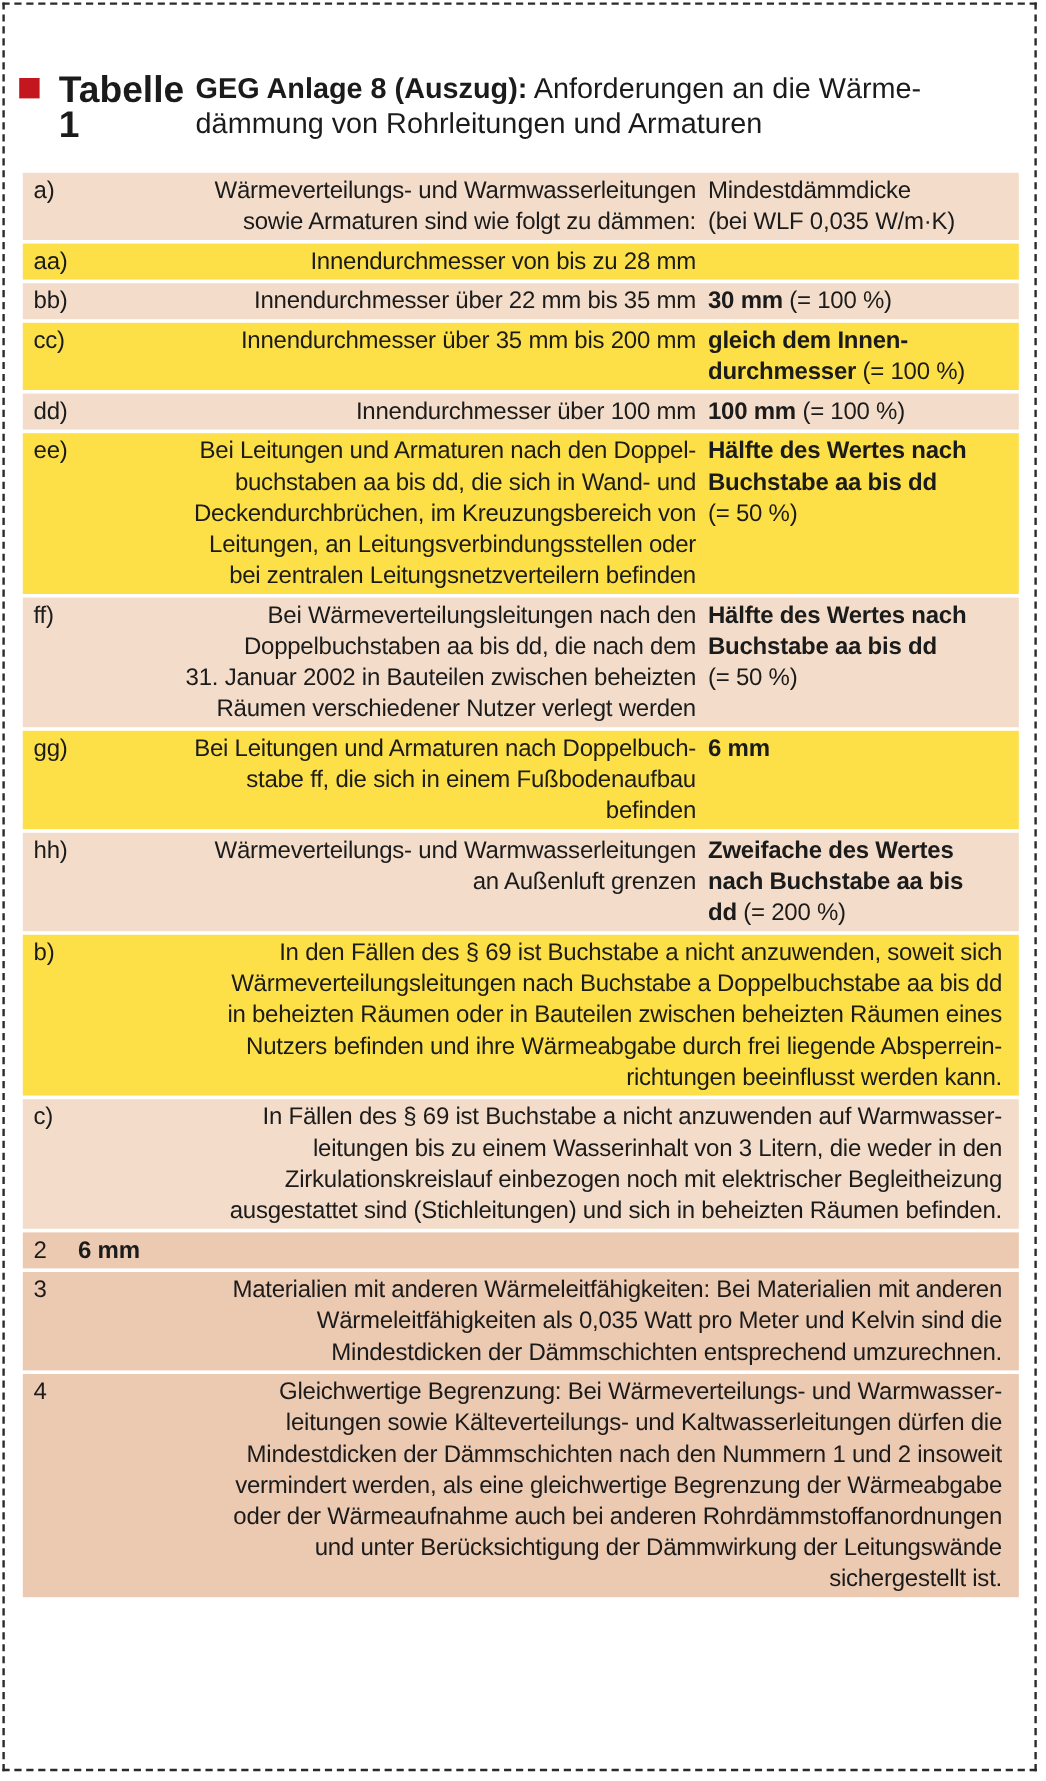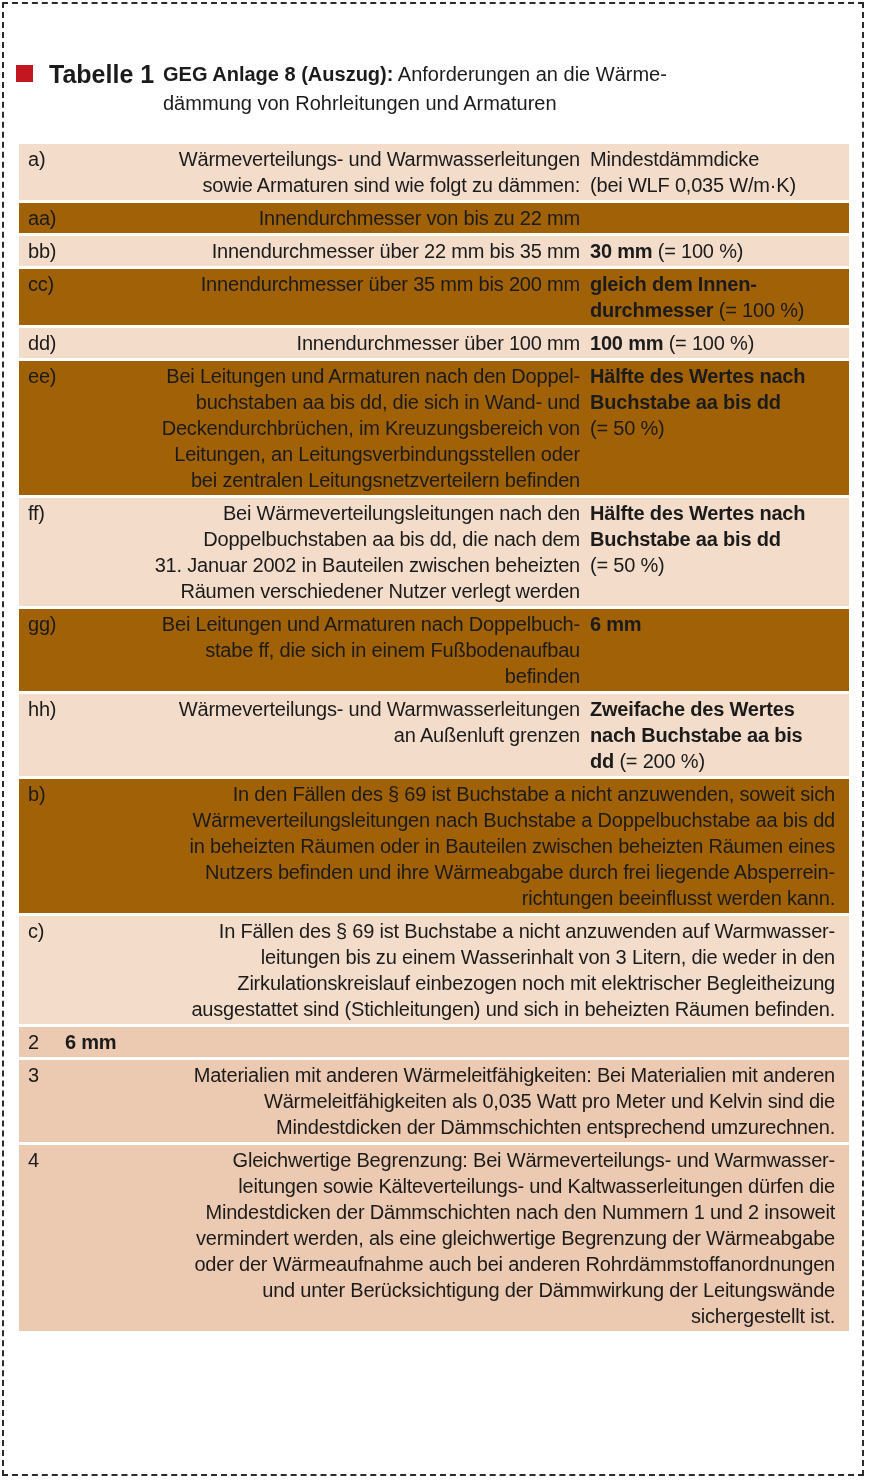--- a/index.html
+++ b/index.html
@@ -13,36 +13,36 @@
     border:2px dashed #2b2b2b; box-sizing:border-box;
   }
   .title-block {
     display:flex; align-items:flex-start;
     margin:60px 0 0 16px;
   }
   .red-square {
     width:17px; height:17px; background:#c3161e; flex:0 0 auto; margin-top:5px;
   }
   .title-label {
-    font-weight:bold; font-size:25px; line-height:29px;
+    font-weight:bold; font-size:31px; line-height:29px;
     margin-left:16px; width:114px; flex:0 0 auto;
   }
   .title-text {
-    font-size:20px; line-height:29px; white-space:pre-line; flex:1;
+    font-size:24px; line-height:29px; white-space:pre-line; flex:1;
     padding-right:30px;
   }
   .title-text b { font-weight:bold; }
   .geg-table { margin:26px 0 0 19px; width:830px; }
   .row {
     display:grid; grid-template-columns:46px 525px 259px;
     margin-bottom:3px; padding:2px 0; box-sizing:border-box;
   }
   .row.light { background:#f3ddca; }
   .row.dark  { background:#ecc9b1; }
-  .row.white { background:#a16207; }
+  .row.white { background:#fde047; }
   .cell {
     font-size:20px; line-height:26px; white-space:pre-line;
     letter-spacing:-0.2px;
   }
   .label { padding-left:9px; }
   .text  { padding-right:10px;text-align:right; }
   .row.full .text { grid-column:2 / 4; padding-right:14px; }
   .value b { font-weight:bold; }
 </style>
 </head>
@@ -62,21 +62,21 @@
   <div class="row light">
     <div class="cell label">a)</div>
     <div class="cell text">Wärmeverteilungs- und Warmwasserleitungen
 sowie Armaturen sind wie folgt zu dämmen:</div>
     <div class="cell value"><b></b><span>Mindestdämmdicke
 (bei WLF 0,035 W/m·K)</span></div>
   </div>
 
   <div class="row white">
     <div class="cell label">aa)</div>
-    <div class="cell text">Innendurchmesser von bis zu 22 mm</div>
+    <div class="cell text">Innendurchmesser von bis zu 28 mm</div>
   </div>
 
   <div class="row light">
     <div class="cell label">bb)</div>
     <div class="cell text">Innendurchmesser über 22 mm bis 35 mm</div>
     <div class="cell value"><b>30 mm</b><span> (= 100 %)</span></div>
   </div>
 
   <div class="row white">
     <div class="cell label">cc)</div>

